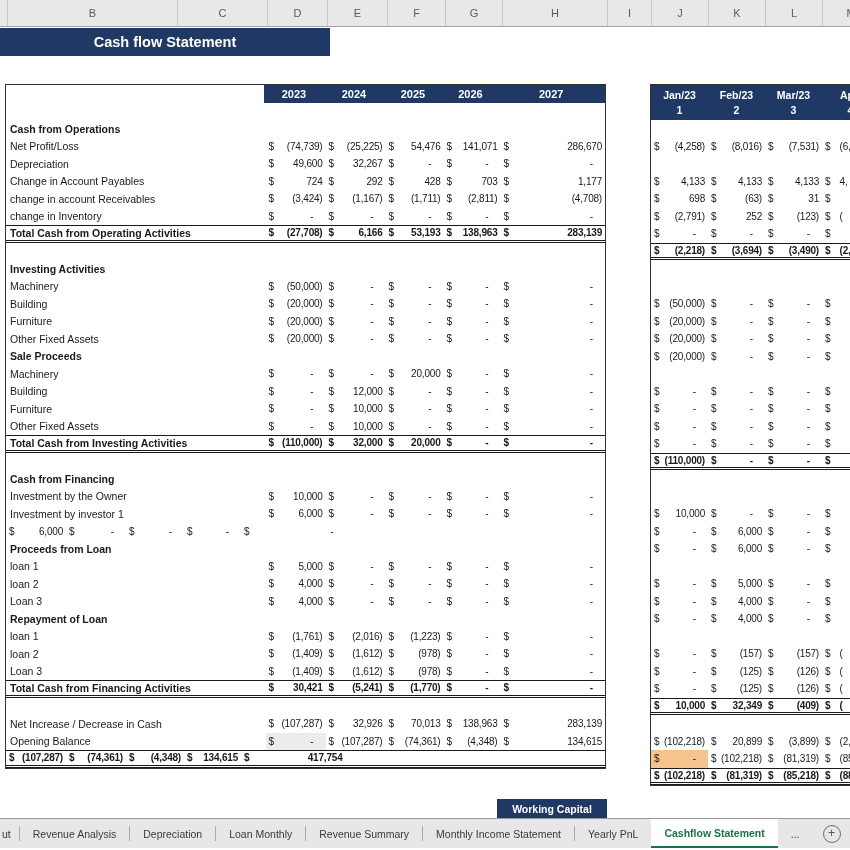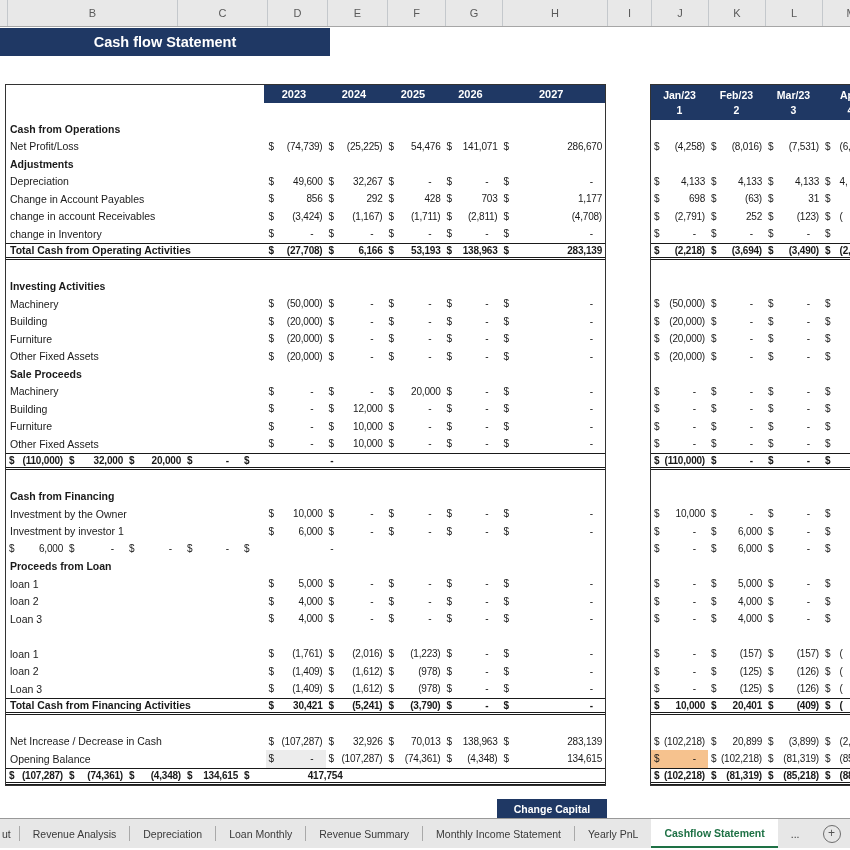--- a/index.html
+++ b/index.html
@@ -124,28 +124,20 @@
       </div>
       <div class="c" style="width: 57px; flex: 0 0 57px;">
         <div class="d">$</div>
         <div class="a">141,071</div>
       </div>
       <div class="c" style="width: 104.5px; flex: 0 0 104.5px;">
         <div class="d">$</div>
         <div class="a">286,670</div>
       </div>
     </div>
-    <div class="r section">
-      <div class="lbl">Adjustments</div>
-      <div class="c" style="width: 60px; flex: 0 0 60px;"></div>
-      <div class="c" style="width: 60px; flex: 0 0 60px;"></div>
-      <div class="c" style="width: 58px; flex: 0 0 58px;"></div>
-      <div class="c" style="width: 57px; flex: 0 0 57px;"></div>
-      <div class="c" style="width: 104.5px; flex: 0 0 104.5px;"></div>
-    </div>
     <div class="r item">
       <div class="lbl">Depreciation</div>
       <div class="c" style="width: 60px; flex: 0 0 60px;">
         <div class="d">$</div>
         <div class="a">49,600</div>
       </div>
       <div class="c" style="width: 60px; flex: 0 0 60px;">
         <div class="d">$</div>
         <div class="a">32,267</div>
       </div>
@@ -159,21 +151,21 @@
       </div>
       <div class="c" style="width: 104.5px; flex: 0 0 104.5px;">
         <div class="d">$</div>
         <div class="a dash">-</div>
       </div>
     </div>
     <div class="r item">
       <div class="lbl">Change in Account Payables</div>
       <div class="c" style="width: 60px; flex: 0 0 60px;">
         <div class="d">$</div>
-        <div class="a">856</div>
+        <div class="a">724</div>
       </div>
       <div class="c" style="width: 60px; flex: 0 0 60px;">
         <div class="d">$</div>
         <div class="a">292</div>
       </div>
       <div class="c" style="width: 58px; flex: 0 0 58px;">
         <div class="d">$</div>
         <div class="a">428</div>
       </div>
       <div class="c" style="width: 57px; flex: 0 0 57px;">
@@ -456,20 +448,21 @@
       <div class="c" style="width: 57px; flex: 0 0 57px;">
         <div class="d">$</div>
         <div class="a dash">-</div>
       </div>
       <div class="c" style="width: 104.5px; flex: 0 0 104.5px;">
         <div class="d">$</div>
         <div class="a dash">-</div>
       </div>
     </div>
     <div class="r total">
+      <div class="lbl">Total Cash from Investing Activities</div>
       <div class="c" style="width: 60px; flex: 0 0 60px;">
         <div class="d">$</div>
         <div class="a">(110,000)</div>
       </div>
       <div class="c" style="width: 60px; flex: 0 0 60px;">
         <div class="d">$</div>
         <div class="a">32,000</div>
       </div>
       <div class="c" style="width: 58px; flex: 0 0 58px;">
         <div class="d">$</div>
@@ -639,20 +632,21 @@
       <div class="c" style="width: 57px; flex: 0 0 57px;">
         <div class="d">$</div>
         <div class="a dash">-</div>
       </div>
       <div class="c" style="width: 104.5px; flex: 0 0 104.5px;">
         <div class="d">$</div>
         <div class="a dash">-</div>
       </div>
     </div>
     <div class="r section">
+      <div class="lbl">Repayment of Loan</div>
       <div class="c" style="width: 60px; flex: 0 0 60px;"></div>
       <div class="c" style="width: 60px; flex: 0 0 60px;"></div>
       <div class="c" style="width: 58px; flex: 0 0 58px;"></div>
       <div class="c" style="width: 57px; flex: 0 0 57px;"></div>
       <div class="c" style="width: 104.5px; flex: 0 0 104.5px;"></div>
     </div>
     <div class="r item">
       <div class="lbl">loan 1</div>
       <div class="c" style="width: 60px; flex: 0 0 60px;">
         <div class="d">$</div>
@@ -726,21 +720,21 @@
       <div class="c" style="width: 60px; flex: 0 0 60px;">
         <div class="d">$</div>
         <div class="a">30,421</div>
       </div>
       <div class="c" style="width: 60px; flex: 0 0 60px;">
         <div class="d">$</div>
         <div class="a">(5,241)</div>
       </div>
       <div class="c" style="width: 58px; flex: 0 0 58px;">
         <div class="d">$</div>
-        <div class="a">(3,790)</div>
+        <div class="a">(1,770)</div>
       </div>
       <div class="c" style="width: 57px; flex: 0 0 57px;">
         <div class="d">$</div>
         <div class="a dash">-</div>
       </div>
       <div class="c" style="width: 104.5px; flex: 0 0 104.5px;">
         <div class="d">$</div>
         <div class="a dash">-</div>
       </div>
     </div>
@@ -1327,21 +1321,21 @@
         <div class="a">(</div>
       </div>
     </div>
     <div class="r total">
       <div class="c" style="width: 57px; flex: 0 0 57px;">
         <div class="d">$</div>
         <div class="a">10,000</div>
       </div>
       <div class="c" style="width: 57px; flex: 0 0 57px;">
         <div class="d">$</div>
-        <div class="a">20,401</div>
+        <div class="a">32,349</div>
       </div>
       <div class="c" style="width: 57px; flex: 0 0 57px;">
         <div class="d">$</div>
         <div class="a">(409)</div>
       </div>
       <div class="c cut" style="width: 57px; flex: 0 0 57px;">
         <div class="d">$</div>
         <div class="a">(</div>
       </div>
     </div>
@@ -1400,21 +1394,21 @@
         <div class="d">$</div>
         <div class="a">(85,218)</div>
       </div>
       <div class="c cut" style="width: 57px; flex: 0 0 57px;">
         <div class="d">$</div>
         <div class="a">(88,</div>
       </div>
     </div>
   </div>
 
-<div class="wcap">Change Capital</div>
+<div class="wcap">Working Capital</div>
 
 <div class="tabbar">
     <div class="tab partial">ut</div>
     <div class="tabdiv"></div>
     <div class="tab">Revenue Analysis</div>
     <div class="tabdiv"></div>
     <div class="tab">Depreciation</div>
     <div class="tabdiv"></div>
     <div class="tab">Loan Monthly</div>
     <div class="tabdiv"></div>

